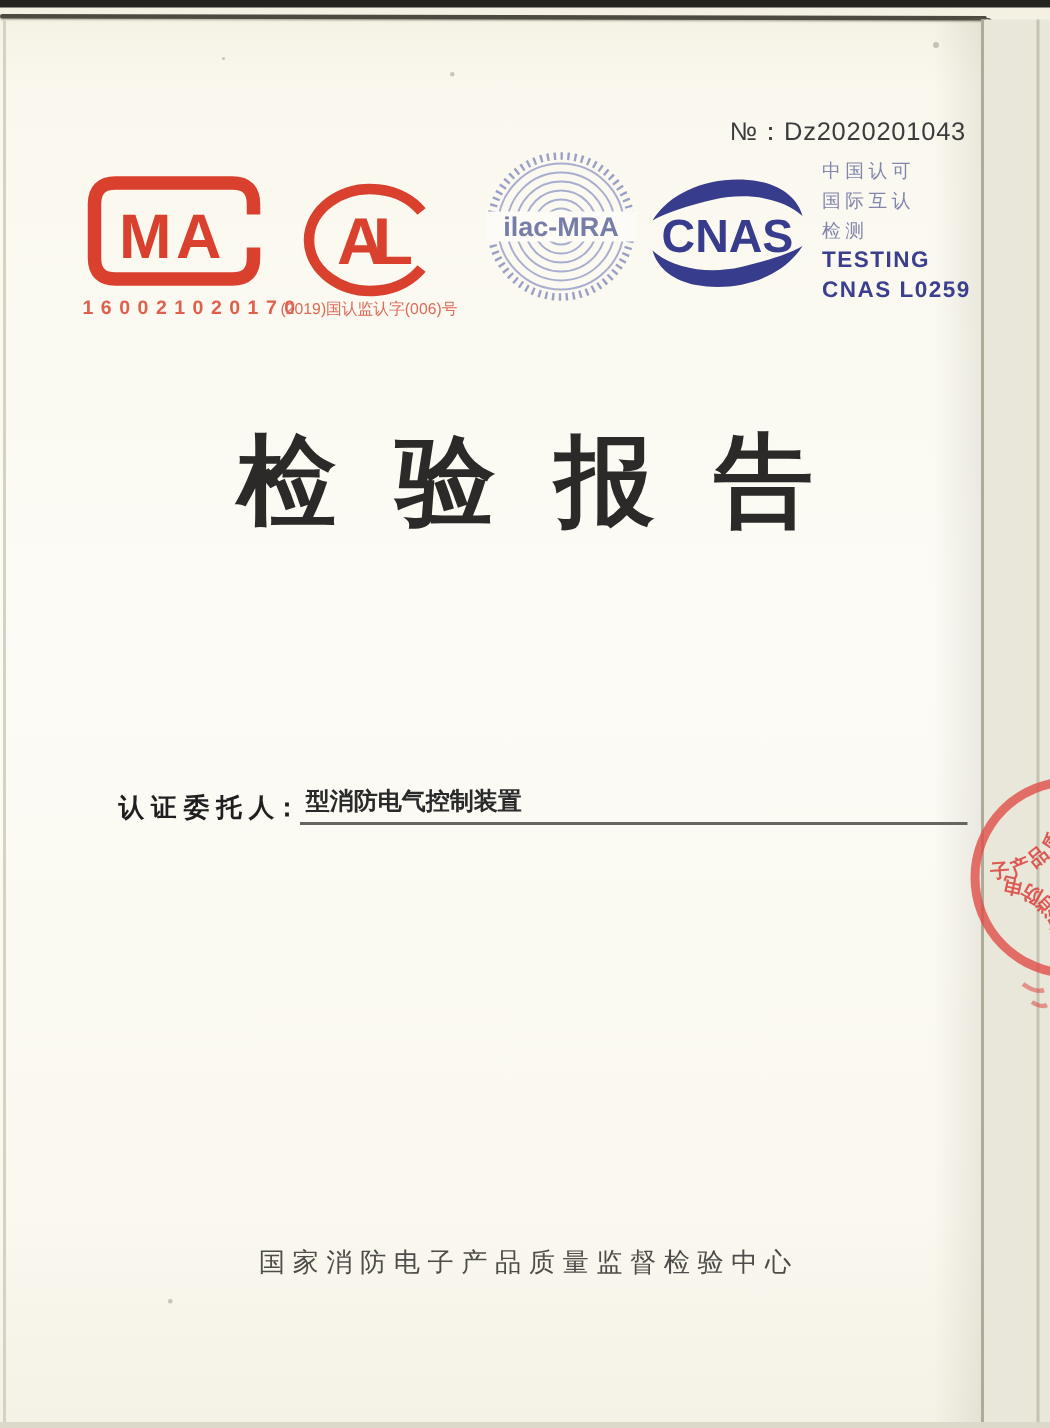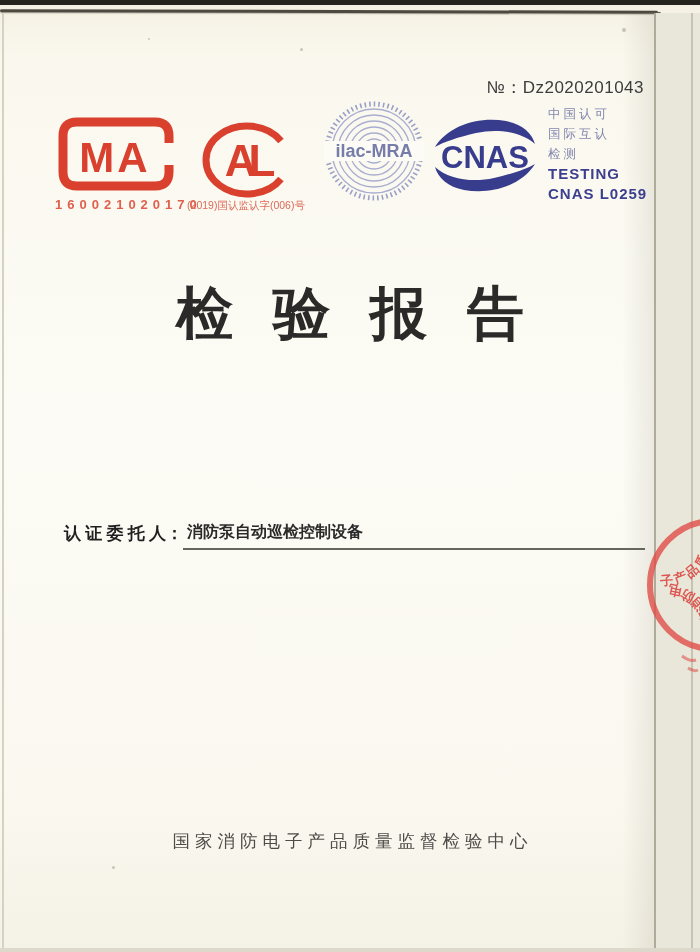--- a/index.html
+++ b/index.html
@@ -33,24 +33,24 @@
   .logo{position:absolute;}
   .cma-num{position:absolute;left:50px;top:197px;width:132px;text-align:center;
     font-size:13px;font-weight:700;color:#e0604e;letter-spacing:5px;text-indent:5px;}
   .cal-cap{position:absolute;left:183px;top:199px;width:126px;text-align:center;
     font-size:10.5px;color:#dd6a58;white-space:nowrap;}
   .cnas-side{position:absolute;left:548px;top:104px;line-height:20px;}
   .cnas-side .cn{font-size:12.5px;color:#8286ad;letter-spacing:3px;}
   .cnas-side .en{font-size:15px;color:#3b3f8e;font-weight:700;letter-spacing:1px;}
   
   .doc-title{position:absolute;top:276px;left:0;width:100%;text-align:center;
-    font-size:57px;font-weight:700;color:#2b2a28;letter-spacing:40px;text-indent:40px;
+    font-size:66px;font-weight:700;color:#2b2a28;letter-spacing:40px;text-indent:40px;
     white-space:nowrap;}
   
-  .field-row{position:absolute;left:64px;right:55px;display:flex;height:28px;font-family:Liberation Serif, serif;}
+  .field-row{position:absolute;left:79px;right:55px;display:flex;align-items:flex-end;height:28px;}
   .field-label{font-size:17px;font-weight:700;color:#1f1f1f;white-space:pre;flex:0 0 auto;}
   .field-value{flex:1 1 auto;font-size:16px;font-weight:600;color:#2a2a2a;white-space:pre;
     border-bottom:2px solid #67655f;padding:0 0 3px 4px;}
   .row-1{top:522px;}
   .row-2{top:570px;}
   .row-3{top:620px;}
   .row-2 .field-value{font-size:15px;}
   
   .stamp{position:absolute;left:638px;top:498px;}
   
@@ -114,21 +114,21 @@
     <div class="cn">国际互认</div>
     <div class="cn">检测</div>
     <div class="en">TESTING</div>
     <div class="en">CNAS L0259</div>
   </div>
 
   <div class="doc-title">检验报告</div>
 
   <div class="field-row row-1">
     <span class="field-label">认 证 委 托 人：</span>
-    <span class="field-value">消防泵自动巡检控制设备</span>
+    <span class="field-value">型消防电气控制装置</span>
   </div>
   <div class="field-row row-2">
   </div>
 
   <svg class="stamp" width="62" height="190" viewBox="0 0 62 190">
     <circle cx="76" cy="87" r="64" fill="none" stroke="rgba(224,78,72,0.8)" stroke-width="6"></circle>
     <defs>
       <path id="sealTextPath" d="M 76 137 A 50 50 0 0 0 26 87 A 50 50 0 0 0 76 37"></path>
     </defs>
     <text font-size="13" font-weight="bold" fill="rgba(219,62,58,0.85)" letter-spacing="2">

